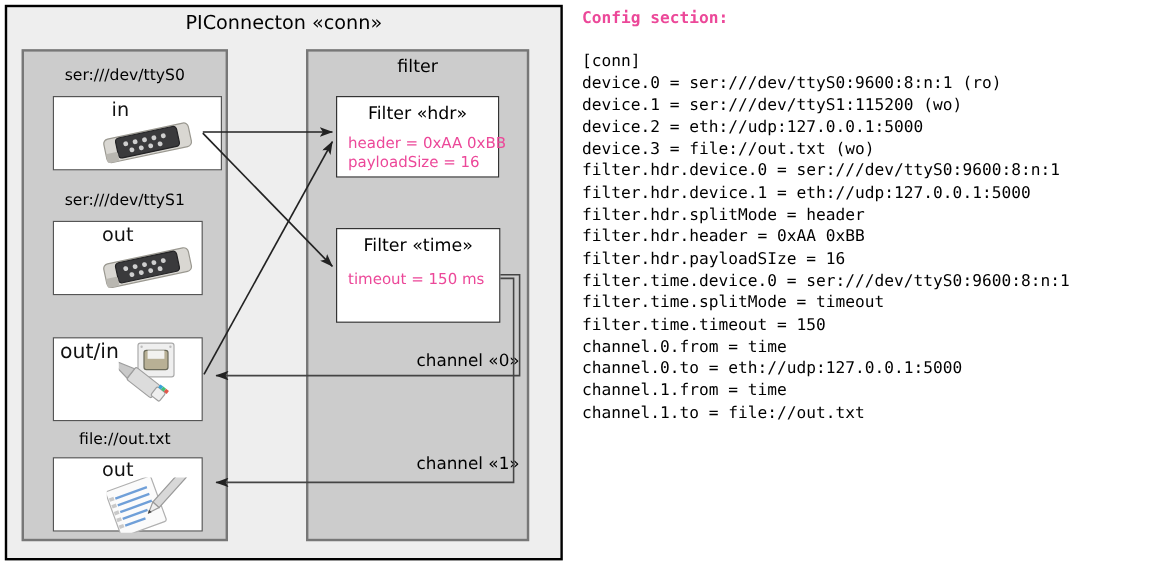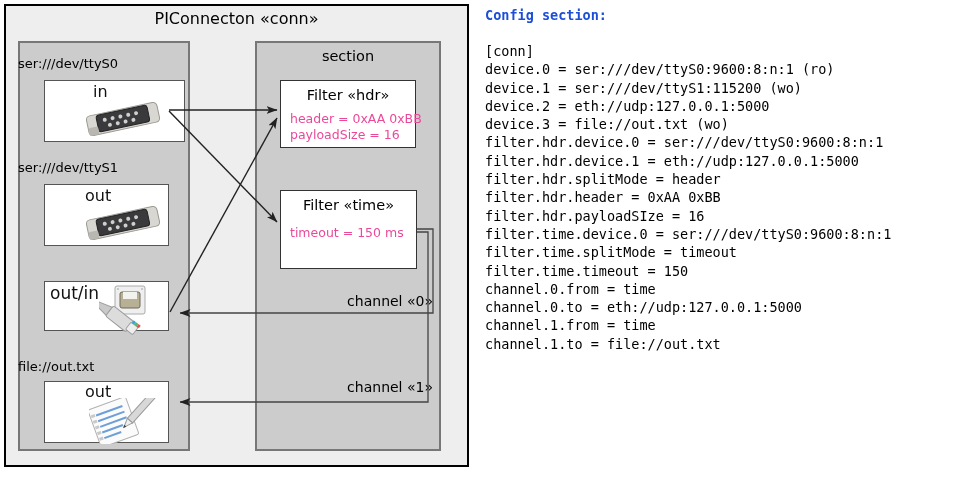--- a/index.html
+++ b/index.html
@@ -55,20 +55,21 @@
     width: 100%;
     text-align: center;
     font-size: 14.5px;
     color: #000;
     white-space: nowrap;
   }
 
   
   .dev-caption {
     position: absolute;
+    text-align: center;
     font-size: 13px;
     color: #000;
     white-space: nowrap;
     line-height: 16px;
   }
   .dev-box {
     position: absolute;
     background: #ffffff;
     border: 1.5px solid #555555;
     box-sizing: border-box;
@@ -131,21 +132,21 @@
     left: 478px; top: 0;
     width: 486px; height: 484px;
     background: #fff;
   }
   #config-heading {
     position: absolute;
     left: 7px; top: 7px;
     font-family: "DejaVu Sans Mono", monospace;
     font-weight: bold;
     font-size: 13.5px;
-    color: #1d4ed8;
+    color: #ec4899;
     white-space: nowrap;
   }
   #config-lines {
     position: absolute;
     left: 7px; top: 42px;
     font-family: "DejaVu Sans Mono", monospace;
     font-size: 13.5px;
     color: #000;
     line-height: 18.3px;
     white-space: pre;
@@ -202,21 +203,21 @@
           <circle cx="28" cy="23" r="2" fill="#cfcfcf"></circle>
           <circle cx="36" cy="23" r="2" fill="#cfcfcf"></circle>
           <circle cx="44" cy="23" r="2" fill="#cfcfcf"></circle>
           <circle cx="52" cy="23" r="2" fill="#cfcfcf"></circle>
           <rect x="6" y="22" width="10" height="8" rx="2" fill="#b9b7b1"></rect>
         </g>
       </svg>
     </div>
   </div>
 
-  <div class="dev-box" style="left:44px; top:281px; width:125px; height:50px;padding-left:13px;">
+  <div class="dev-box" style="left:44px; top:281px; width:125px; height:70px;padding-left:13px;">
     <div class="dev-label" style="left:5px; top:2px; font-size:17px;">out/in</div>
     <div class="dev-icon" style="left:54px; top:2px; width:66px; height:58px;">
       <svg width="66" height="58" viewBox="0 0 66 58">
         <rect x="16" y="2" width="30" height="28" rx="2" fill="#efefef" stroke="#aaaaaa" stroke-width="1"></rect>
         <rect x="21" y="8" width="20" height="16" rx="2" fill="#b8b095" stroke="#6a6a5a" stroke-width="1"></rect>
         <rect x="24" y="8" width="14" height="7" fill="#f2f2ef"></rect>
         <circle cx="19" cy="5" r="1" fill="#bdbdbd"></circle>
         <circle cx="43" cy="5" r="1" fill="#bdbdbd"></circle>
         <g transform="rotate(38 28 40)">
           <rect x="6" y="34" width="26" height="13" rx="2" fill="#dcdcdc" stroke="#9e9e9e" stroke-width="1"></rect>
@@ -255,21 +256,21 @@
         <g transform="rotate(42 44 20)">
           <rect x="40" y="-10" width="7" height="34" fill="#d8d8d8" stroke="#9a9a9a" stroke-width="1"></rect>
           <polygon points="40,24 47,24 43.5,33" fill="#efefef" stroke="#9a9a9a" stroke-width="1"></polygon>
           <polygon points="42,31 45,31 43.5,34" fill="#444"></polygon>
         </g>
       </svg>
     </div>
   </div>
 
   <div class="panel" id="filters-panel">
-    <div class="panel-title">section</div>
+    <div class="panel-title">filter</div>
   </div>
 
   <div class="filter-box" style="left:280px; top:80px; width:136px; height:68px;">
     <div class="filter-title">Filter «hdr»</div>
     <div class="filter-attr" style="top:30px;">header = 0xAA 0xBB</div>
     <div class="filter-attr" style="top:46px;">payloadSize = 16</div>
   </div>
 
   <div class="filter-box" style="left:280px; top:190px; width:137px; height:79px;">
     <div class="filter-title">Filter «time»</div>

